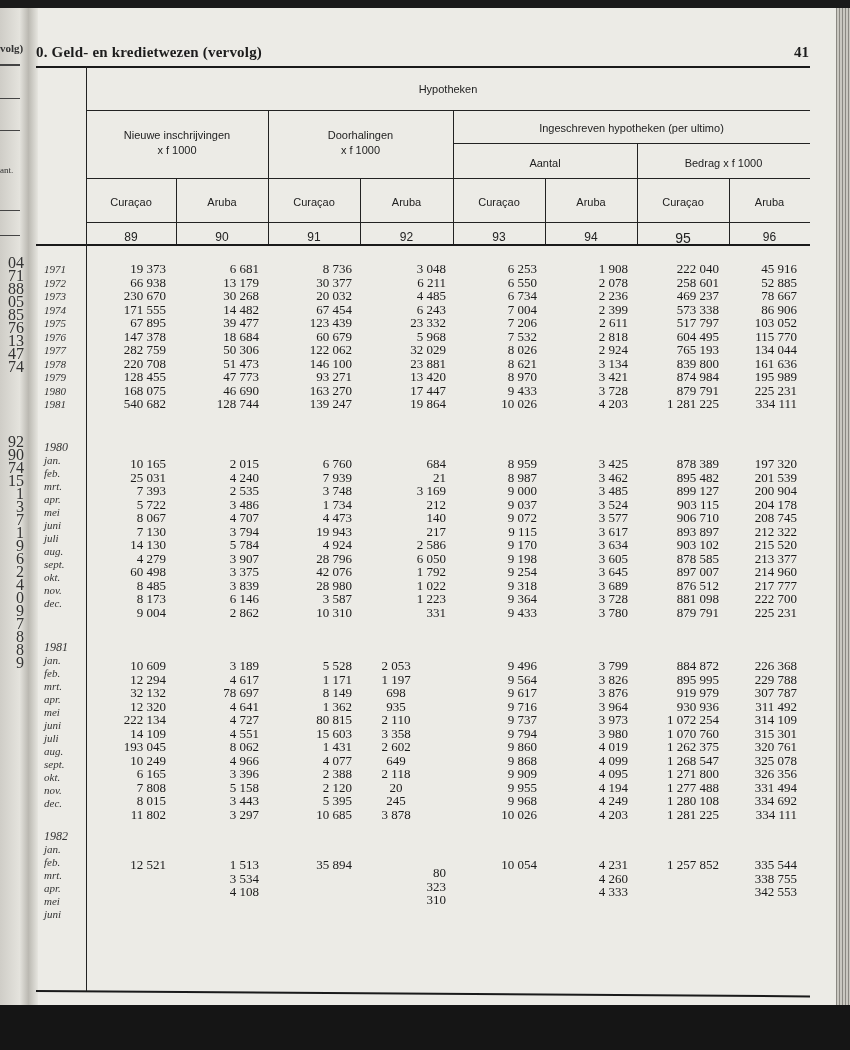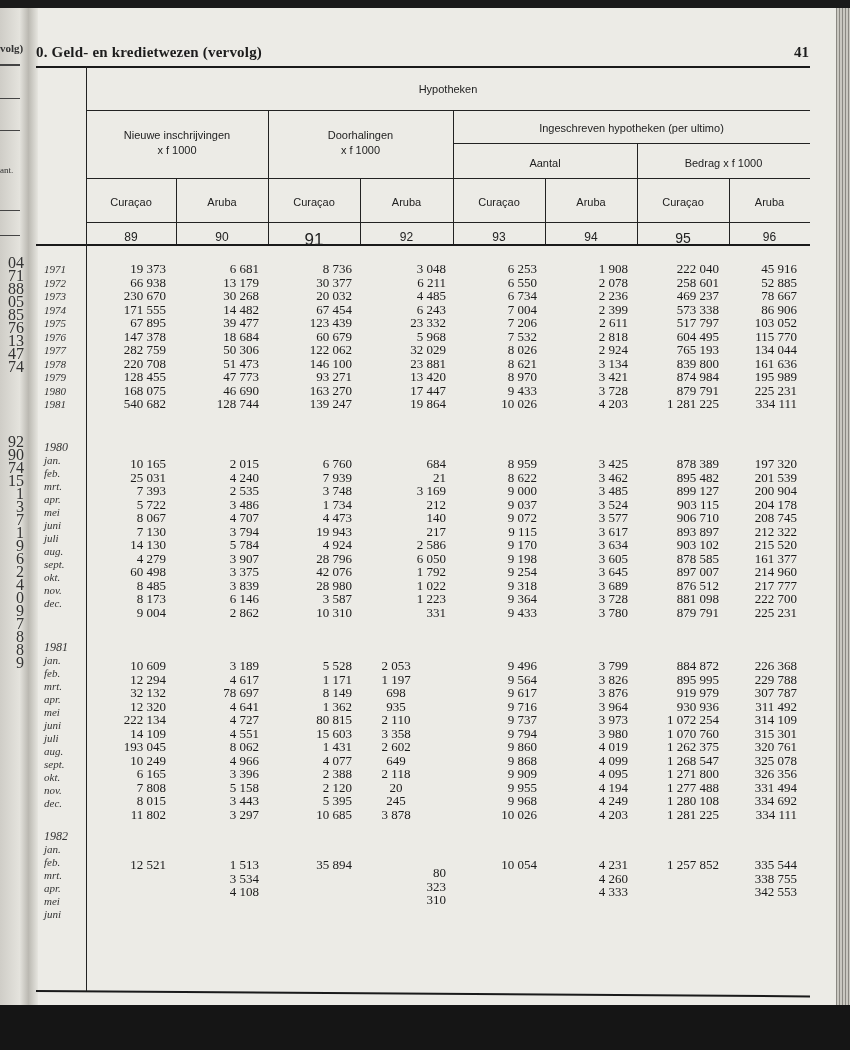--- a/index.html
+++ b/index.html
@@ -117,21 +117,21 @@
     <div class="hcell" style="left:268px;top:196px;width:92px;">Curaçao</div>
     <div class="hcell" style="left:360px;top:196px;width:93px;">Aruba</div>
     <div class="hcell" style="left:453px;top:196px;width:92px;">Curaçao</div>
     <div class="hcell" style="left:545px;top:196px;width:92px;">Aruba</div>
     <div class="hcell" style="left:637px;top:196px;width:92px;">Curaçao</div>
     <div class="hcell" style="left:729px;top:196px;width:81px;">Aruba</div>
   </div>
 <div id="colNums">
     <div class="hcell" style="left:86px;top:230px;width:90px;font-size:12px;">89</div>
     <div class="hcell" style="left:176px;top:230px;width:92px;font-size:12px;">90</div>
-    <div class="hcell" style="left:268px;top:230px;width:92px;font-size:17px;">91</div>
+    <div class="hcell" style="left:268px;top:230px;width:92px;font-size:12px;">91</div>
     <div class="hcell" style="left:360px;top:230px;width:93px;font-size:12px;">92</div>
     <div class="hcell" style="left:453px;top:230px;width:92px;font-size:12px;">93</div>
     <div class="hcell" style="left:545px;top:230px;width:92px;font-size:12px;">94</div>
     <div class="hcell" style="left:637px;top:230px;width:92px;font-size:14px;">95</div>
     <div class="hcell" style="left:729px;top:230px;width:81px;font-size:12px;">96</div>
   </div>
 
 <div class="stub-label" style="top: 263px; line-height: 13.55px;" id="stubYears">
     <div>1971</div>
     <div>1972</div>
@@ -341,21 +341,21 @@
       <div>217</div>
       <div>2 586</div>
       <div>6 050</div>
       <div>1 792</div>
       <div>1 022</div>
       <div>1 223</div>
       <div>331</div>
     </div>
     <div class="data-col" style="left:437px;width:100px;top:457px;">
       <div>8 959</div>
-      <div>8 622</div>
+      <div>8 987</div>
       <div>9 000</div>
       <div>9 037</div>
       <div>9 072</div>
       <div>9 115</div>
       <div>9 170</div>
       <div>9 198</div>
       <div>9 254</div>
       <div>9 318</div>
       <div>9 364</div>
       <div>9 433</div>
@@ -389,21 +389,21 @@
       <div>879 791</div>
     </div>
     <div class="data-col" style="left:697px;width:100px;top:457px;">
       <div>197 320</div>
       <div>201 539</div>
       <div>200 904</div>
       <div>204 178</div>
       <div>208 745</div>
       <div>212 322</div>
       <div>215 520</div>
-      <div>161 377</div>
+      <div>213 377</div>
       <div>214 960</div>
       <div>217 777</div>
       <div>222 700</div>
       <div>225 231</div>
     </div>
     <div class="data-col" style="left:66px;width:100px;top:659px;">
       <div>10 609</div>
       <div>12 294</div>
       <div>32 132</div>
       <div>12 320</div>

